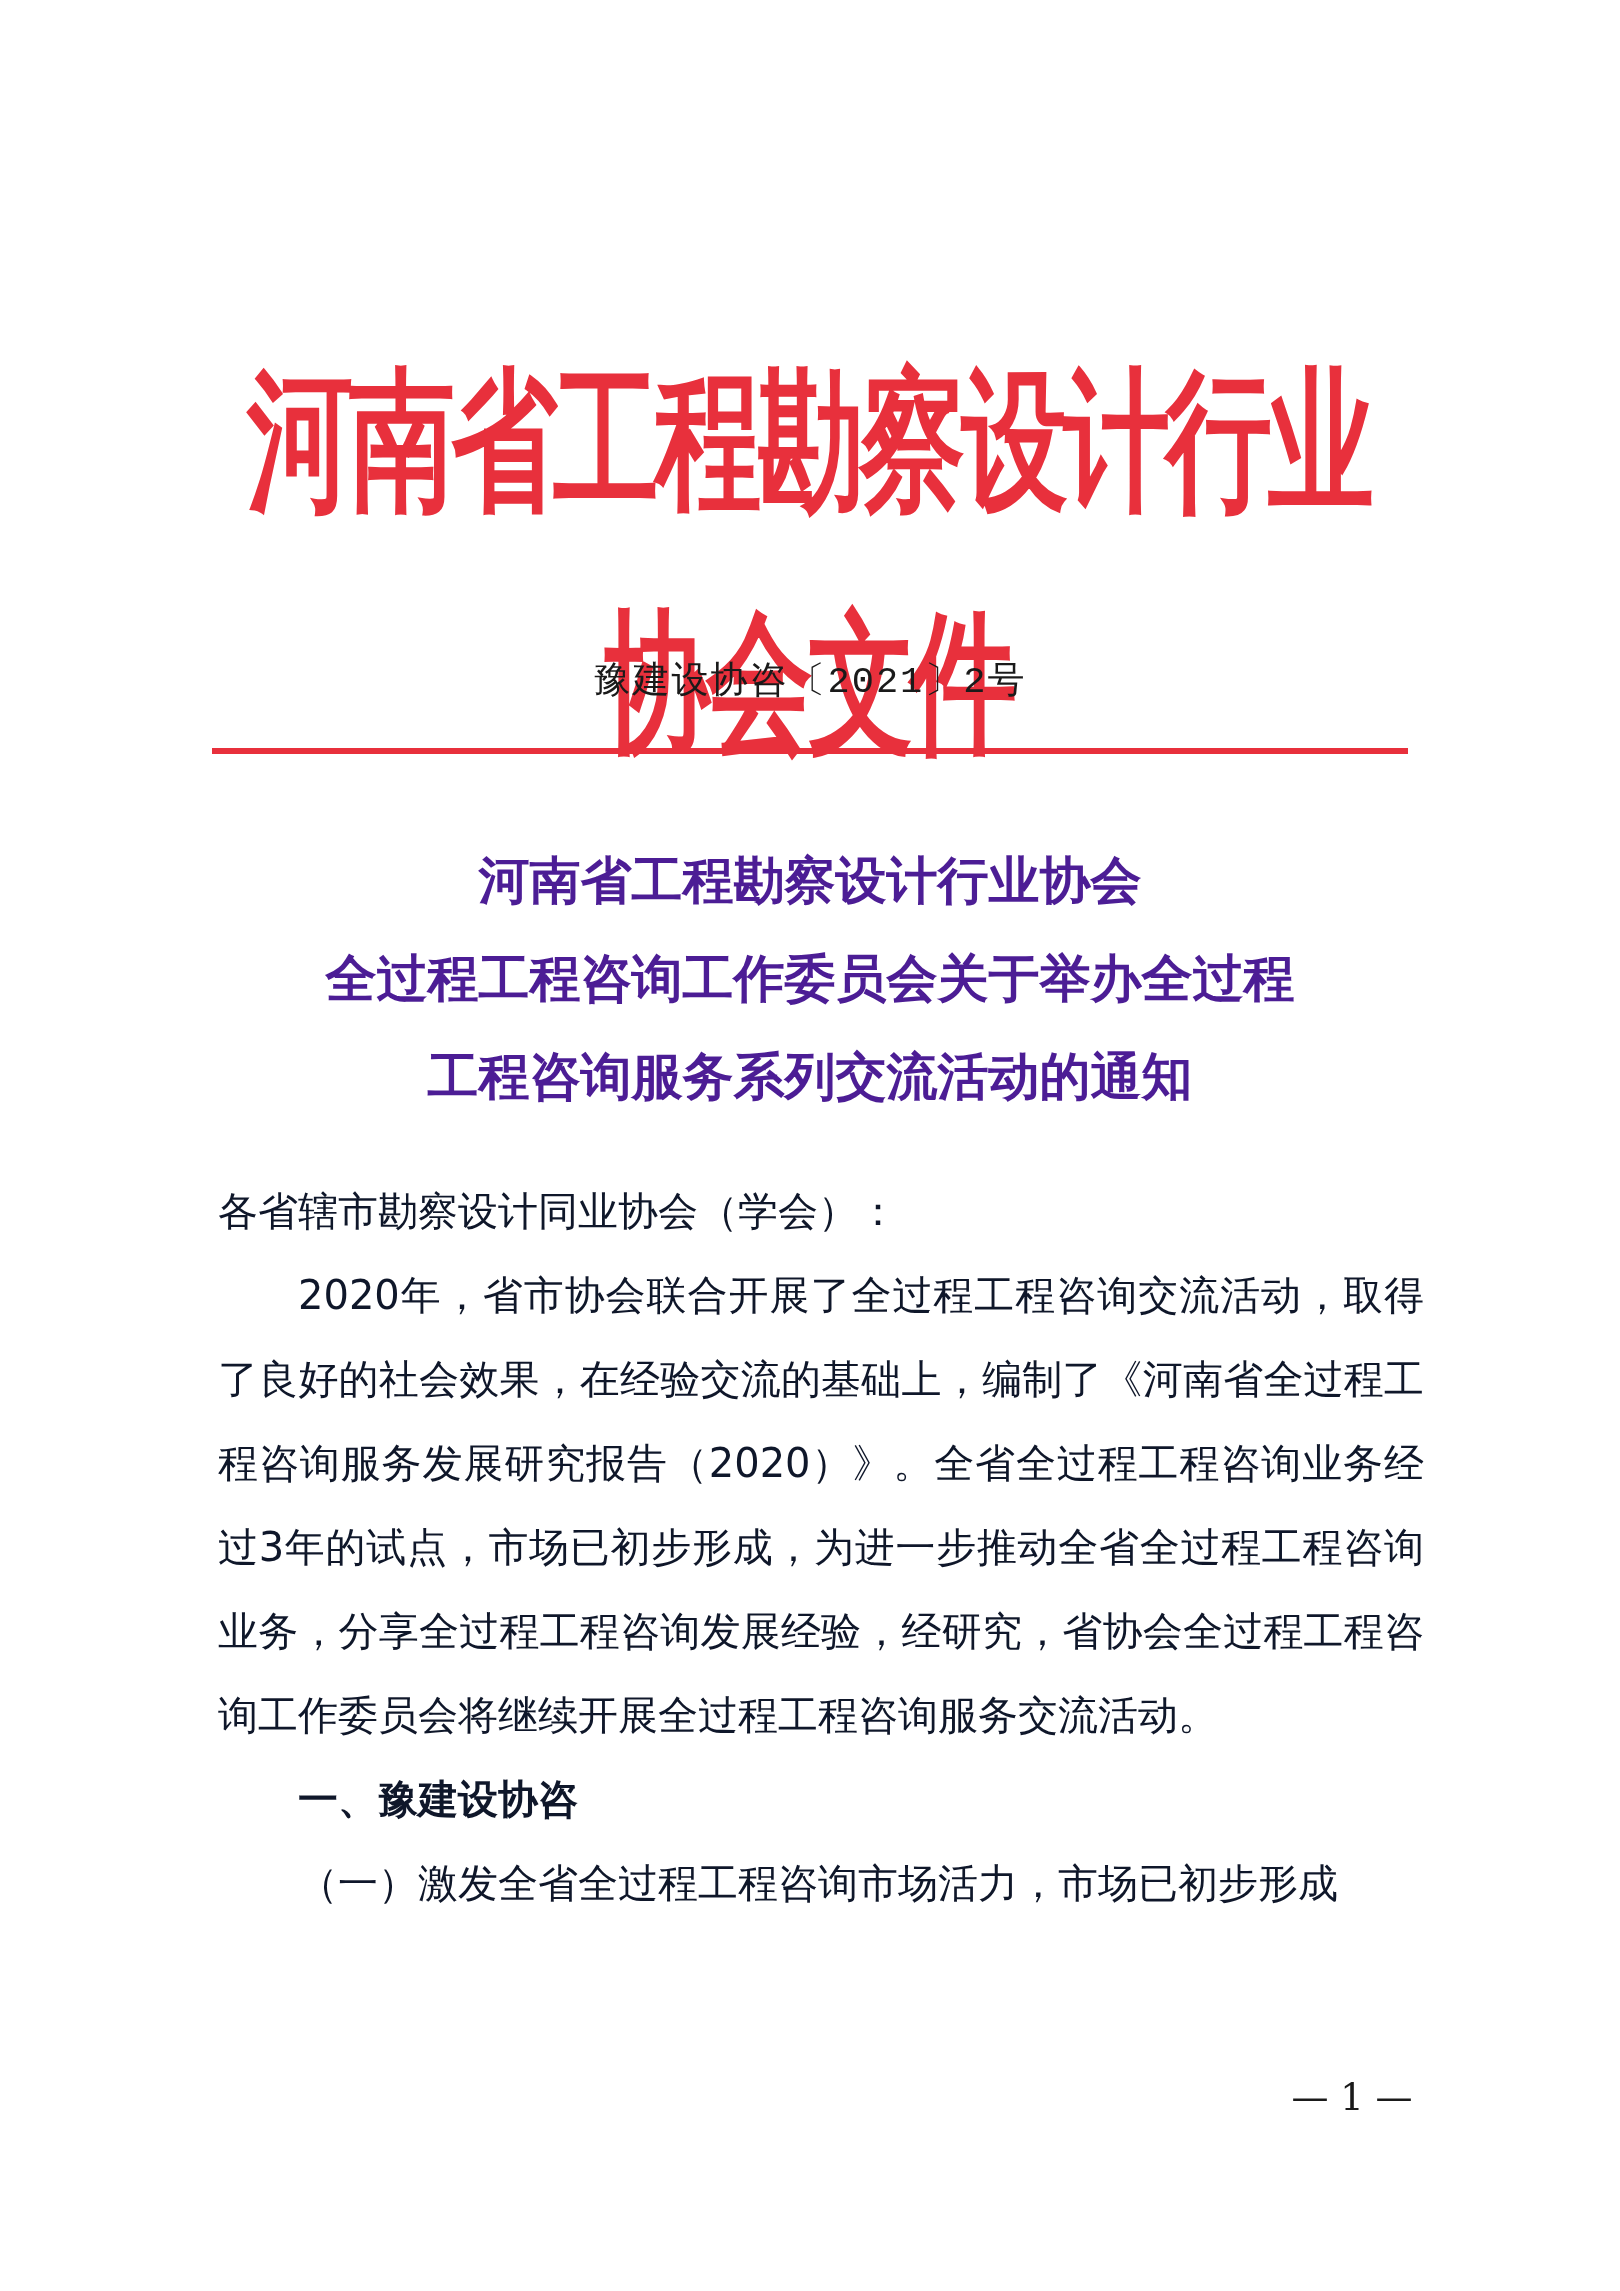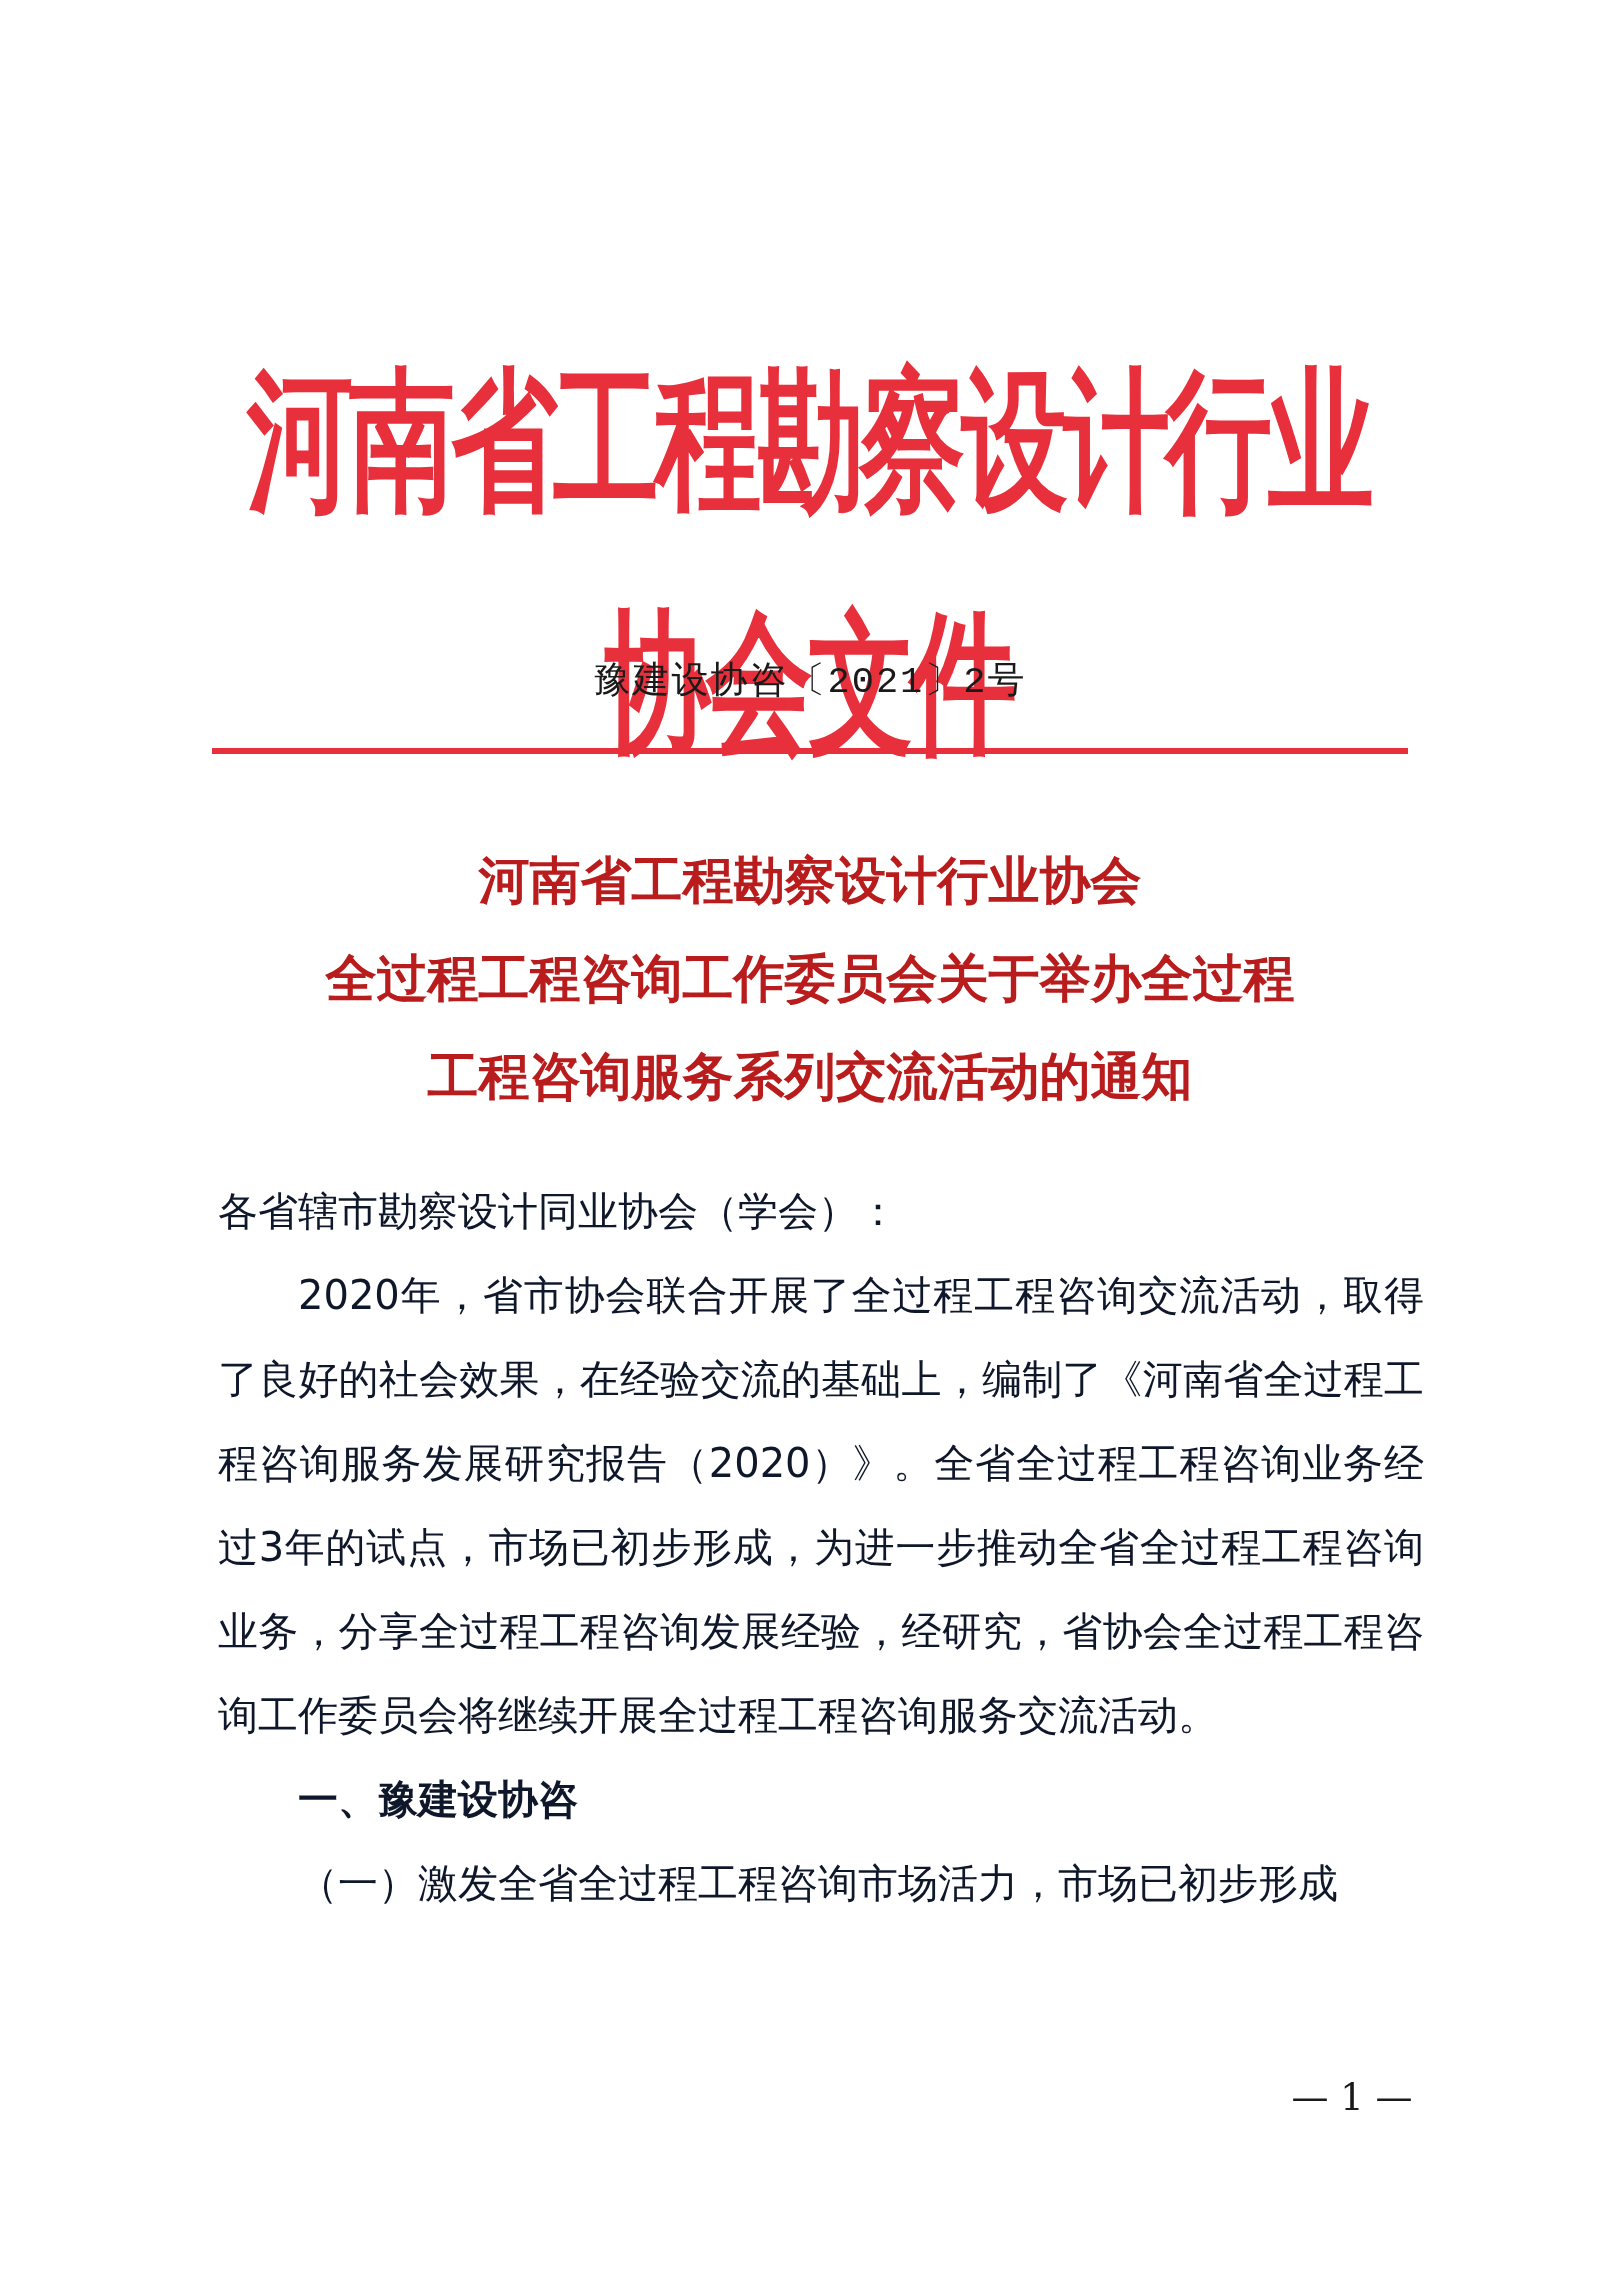--- a/index.html
+++ b/index.html
@@ -13,21 +13,21 @@
     }
     .docno {
       position: absolute; left: 0; width: 1620px; top: 647px; text-align: center;
       font-family: Liberation Mono, monospace; font-size: 37px; color: #1a1a1a; letter-spacing: 2px;
     }
     .redline {
       position: absolute; left: 212px; top: 740px; width: 1196px; height: 5.9px; background: #e8303c;
     }
     .title {
       position: absolute; left: 0; width: 1620px; top: 823px; text-align: center;
-      font-family: "DejaVu Serif", serif; font-weight: bold; font-size: 51px; color: #b91c1c;
+      font-family: "DejaVu Serif", serif; font-weight: bold; font-size: 51px; color: #4c1d95;
       line-height: 98px;
     }
     .body-text {
       position: absolute; left: 218px; width: 1206px; top: 1161px;
       font-family: "DejaVu Sans", sans-serif; font-size: 40px; color: #0f172a; line-height: 84px;
       text-align: justify;
     }
     .body-text p { margin: 0; }
     .indent { text-indent: 80px; }
     .heading { font-weight: bold; text-indent: 80px; }

